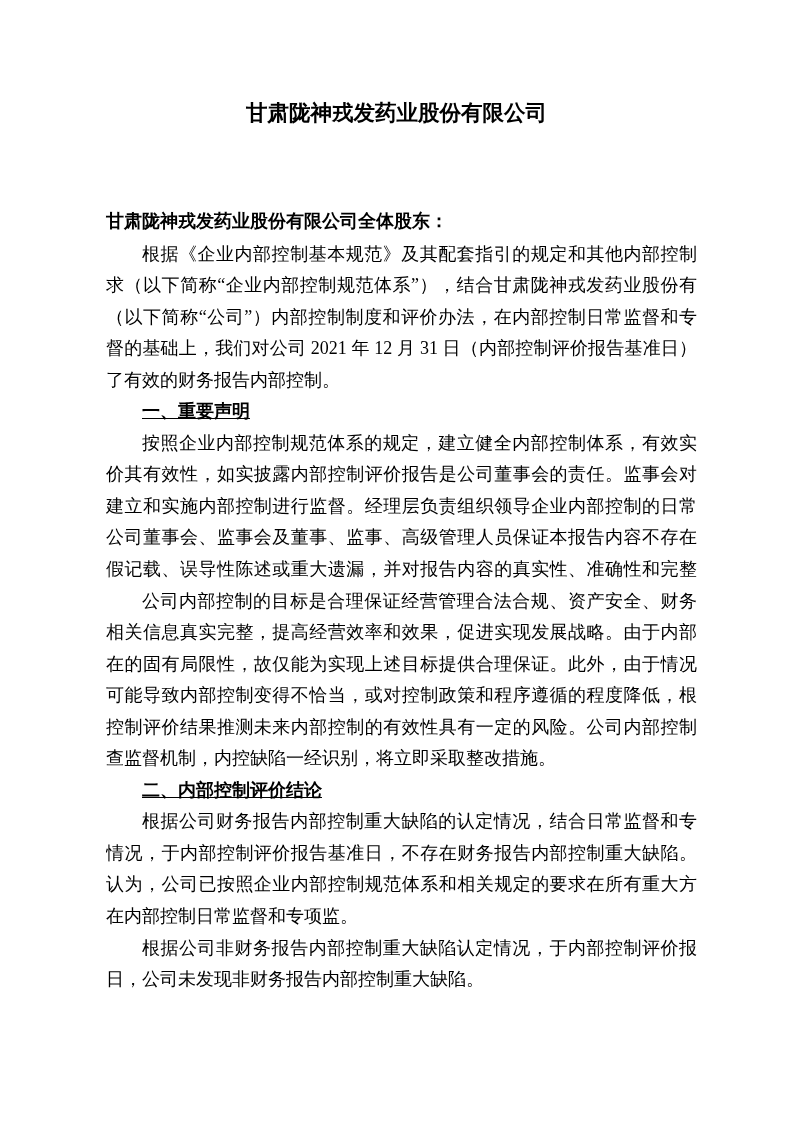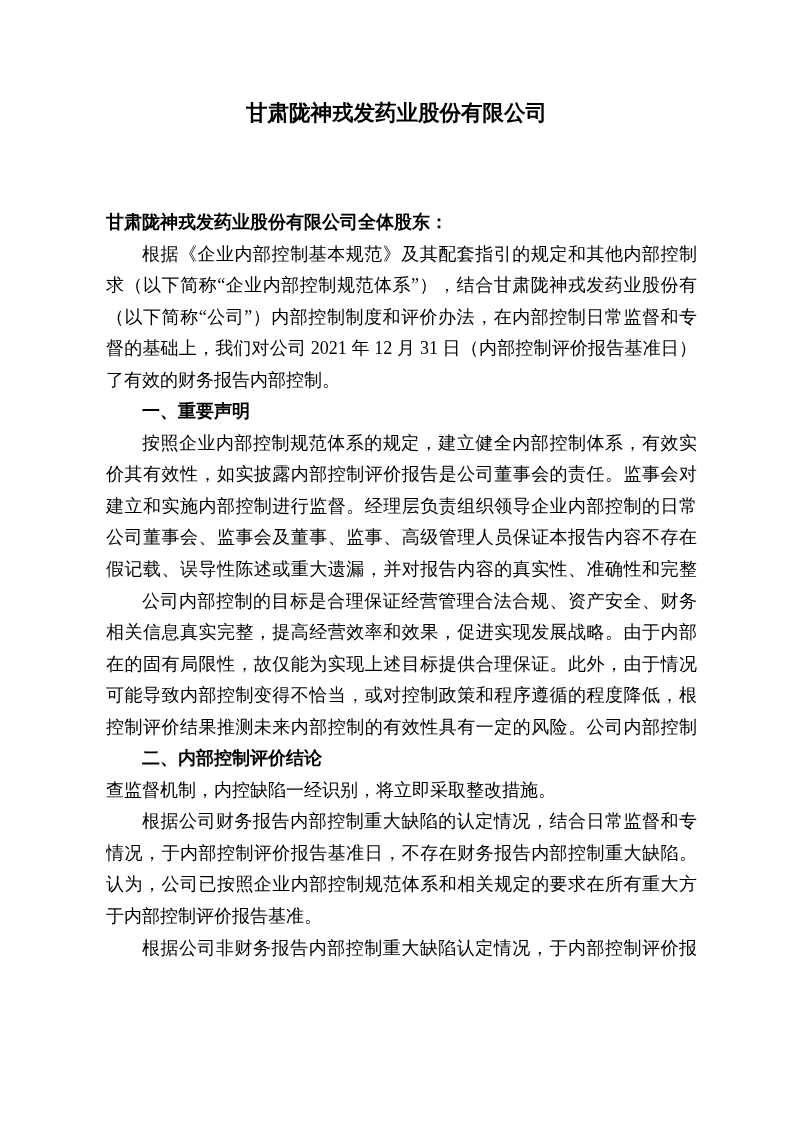--- a/index.html
+++ b/index.html
@@ -41,22 +41,22 @@
     font-size: 18px;
     white-space: nowrap;
   }
   .line.fill {
     white-space: normal;
     text-align: justify;
     text-align-last: justify;
     overflow: hidden;
   }
   .line.indent { text-indent: 36px; }
-  .line.heading { font-weight: bold; }
-  .line.salutation { font-weight: bold; }
+  .line.heading { font-weight: bold; text-decoration: underline; }
+  .line.salutation { font-weight: bold; font-family: Liberation Mono, monospace; }
 </style>
 </head>
 <body>
 
 <div class="page">
   <h1 class="doc-title">甘肃陇神戎发药业股份有限公司</h1>
 
   <div class="doc-body" id="doc-body">
     <div class="line salutation">甘肃陇神戎发药业股份有限公司全体股东：</div>
 
@@ -69,21 +69,22 @@
       <div class="line indent fill">按照企业内部控制规范体系的规定，建立健全内部控制体系，有效实施并评</div>
       <div class="line fill">价其有效性，如实披露内部控制评价报告是公司董事会的责任。监事会对董事会</div>
       <div class="line fill">建立和实施内部控制进行监督。经理层负责组织领导企业内部控制的日常运行。</div>
       <div class="line fill">公司董事会、监事会及董事、监事、高级管理人员保证本报告内容不存在任何虚</div>
       <div class="line fill">假记载、误导性陈述或重大遗漏，并对报告内容的真实性、准确性和完整性承担</div>
       <div class="line indent fill">公司内部控制的目标是合理保证经营管理合法合规、资产安全、财务报告及</div>
       <div class="line fill">相关信息真实完整，提高经营效率和效果，促进实现发展战略。由于内部控制存</div>
       <div class="line fill">在的固有局限性，故仅能为实现上述目标提供合理保证。此外，由于情况的变化</div>
       <div class="line fill">可能导致内部控制变得不恰当，或对控制政策和程序遵循的程度降低，根据内部</div>
       <div class="line fill">控制评价结果推测未来内部控制的有效性具有一定的风险。公司内部控制设有检</div>
+      <div class="line">查监督机制，内控缺陷一经识别，将立即采取整改措施。</div>
       <div class="line heading indent">二、内部控制评价结论</div>
-      <div class="line">查监督机制，内控缺陷一经识别，将立即采取整改措施。</div>
       <div class="line indent fill">根据公司财务报告内部控制重大缺陷的认定情况，结合日常监督和专项监督</div>
       <div class="line fill">情况，于内部控制评价报告基准日，不存在财务报告内部控制重大缺陷。董事会</div>
       <div class="line fill">认为，公司已按照企业内部控制规范体系和相关规定的要求在所有重大方面保持</div>
-      <div class="line">于内部控制评价报告基准。</div>
+      <div class="line">在内部控制日常监督和专项监。</div>
       <div class="line indent fill">根据公司非财务报告内部控制重大缺陷认定情况，于内部控制评价报告基准</div>
+      <div class="line">日，公司未发现非财务报告内部控制重大缺陷。</div>
     </div>
 </div>
 
 </body></html>

